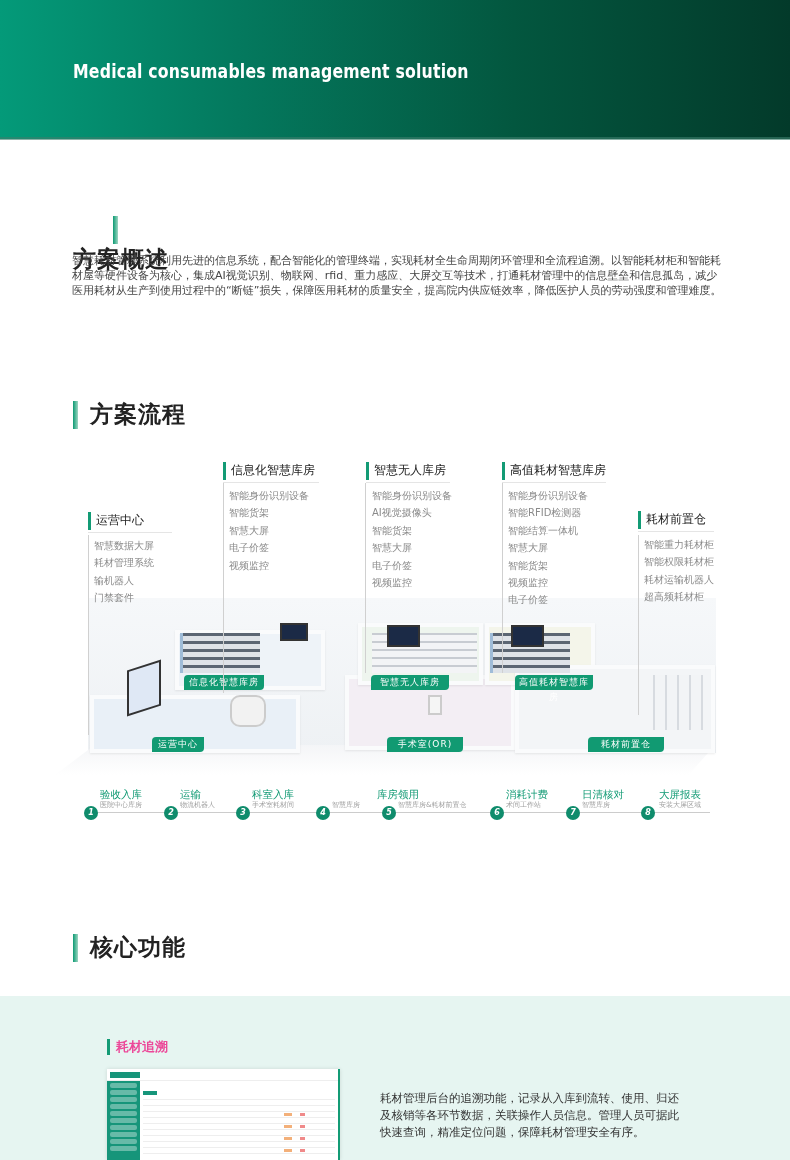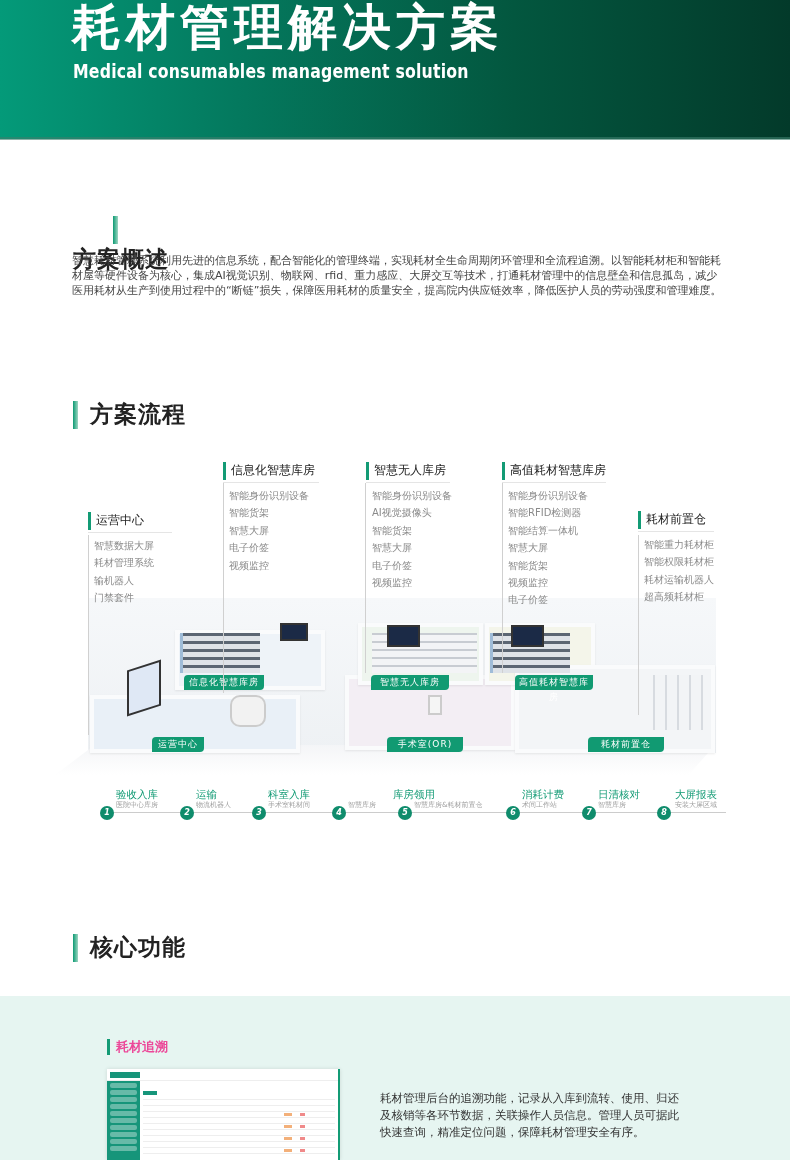--- a/index.html
+++ b/index.html
@@ -30,21 +30,21 @@
   .col-line { position: absolute; width: 1px; background: #d0d0d0; }
 
   .floor { position: absolute; left: 88px; top: 143px; width: 628px; height: 155px; background: linear-gradient(180deg,#f6f8fa,#eef1f4); }
   .floor-base { position: absolute; left: 55px; top: 290px; width: 660px; height: 30px; background: linear-gradient(180deg,#f4f5f7,#fff); clip-path: polygon(6% 0, 100% 0, 96% 100%, 0 100%); }
   .room { position: absolute; background: #e9f0f7; border: 4px solid #fafbfc; box-shadow: 0 1px 2px rgba(0,0,0,.08); }
   .shelf { position: absolute; background: repeating-linear-gradient(180deg,#5c6673 0 3px,#dfe3e8 3px 8px); border-left: 3px solid #9fbcd8; }
   .screen { position: absolute; background: #1b2a46; border: 2px solid #333; }
   .pill { position: absolute; background: #119a72; color: #fff; font-size: 9px; height: 15px; line-height: 15px; text-align: center; border-radius: 4px 0 4px 0; letter-spacing: 1px; }
 
   
-  .timeline { position: absolute; left: 16px; top: 785px; width: 680px; height: 40px; }
+  .timeline { position: absolute; left: 0; top: 785px; width: 680px; height: 40px; }
   .tl-line { position: absolute; left: 88px; top: 27px; width: 622px; height: 1px; background: #ccc; }
   .step { position: absolute; top: 0; }
   .step .lbl { font-size: 10.5px; color: #139b75; white-space: nowrap; position: absolute; top: 3px; }
   .step .sub { font-size: 7px; color: #a0a0a0; white-space: nowrap; position: absolute; top: 15px; }
   .step .num { position: absolute; top: 21px; width: 14px; height: 14px; border-radius: 50%; background: #0f8c6c; color: #fff; font-size: 8px; font-weight: bold; font-style: italic; text-align: center; line-height: 14px; }
 
   
   .core-bg { position: absolute; left: 0; top: 996px; width: 790px; height: 164px; background: #e6f5f1; }
   .sub-title { position: absolute; left: 107px; top: 1038px; display: flex; align-items: center; }
   .sub-title .bar { width: 3px; height: 16px; background: #139b75; margin-right: 6px; }
@@ -56,21 +56,20 @@
   .mini-logo { position: absolute; left: 3px; top: 3px; width: 30px; height: 6px; background: #16957a; }
   .mini-row { position: absolute; left: 36px; height: 1px; background: #eee; width: 192px; }
   .mini-cell-o { position: absolute; width: 8px; height: 3px; background: #f3b07a; }
   .mini-cell-r { position: absolute; width: 5px; height: 3px; background: #f08a8a; }
   .core-desc { position: absolute; left: 380px; top: 1090px; width: 310px; font-size: 11.5px; line-height: 17px; color: #333; }
 </style>
 </head>
 <body>
 
 <div class="hero">
-  <div class="hero-title">耗材管理解决方案</div>
   <div class="hero-sub">Medical consumables management solution</div>
 </div>
 <div class="hero-bottom"></div>
 
 <div class="sec-title" style="top:216px;flex-direction:column;">
   <div class="sec-bar"></div>
   <div class="sec-text">方案概述</div>
 </div>
 <div class="overview">智慧耗材管理系统利用先进的信息系统，配合智能化的管理终端，实现耗材全生命周期闭环管理和全流程追溯。以智能耗材柜和智能耗材屋等硬件设备为核心，集成AI视觉识别、物联网、rfid、重力感应、大屏交互等技术，打通耗材管理中的信息壁垒和信息孤岛，减少医用耗材从生产到使用过程中的“断链”损失，保障医用耗材的质量安全，提高院内供应链效率，降低医护人员的劳动强度和管理难度。</div>
 

